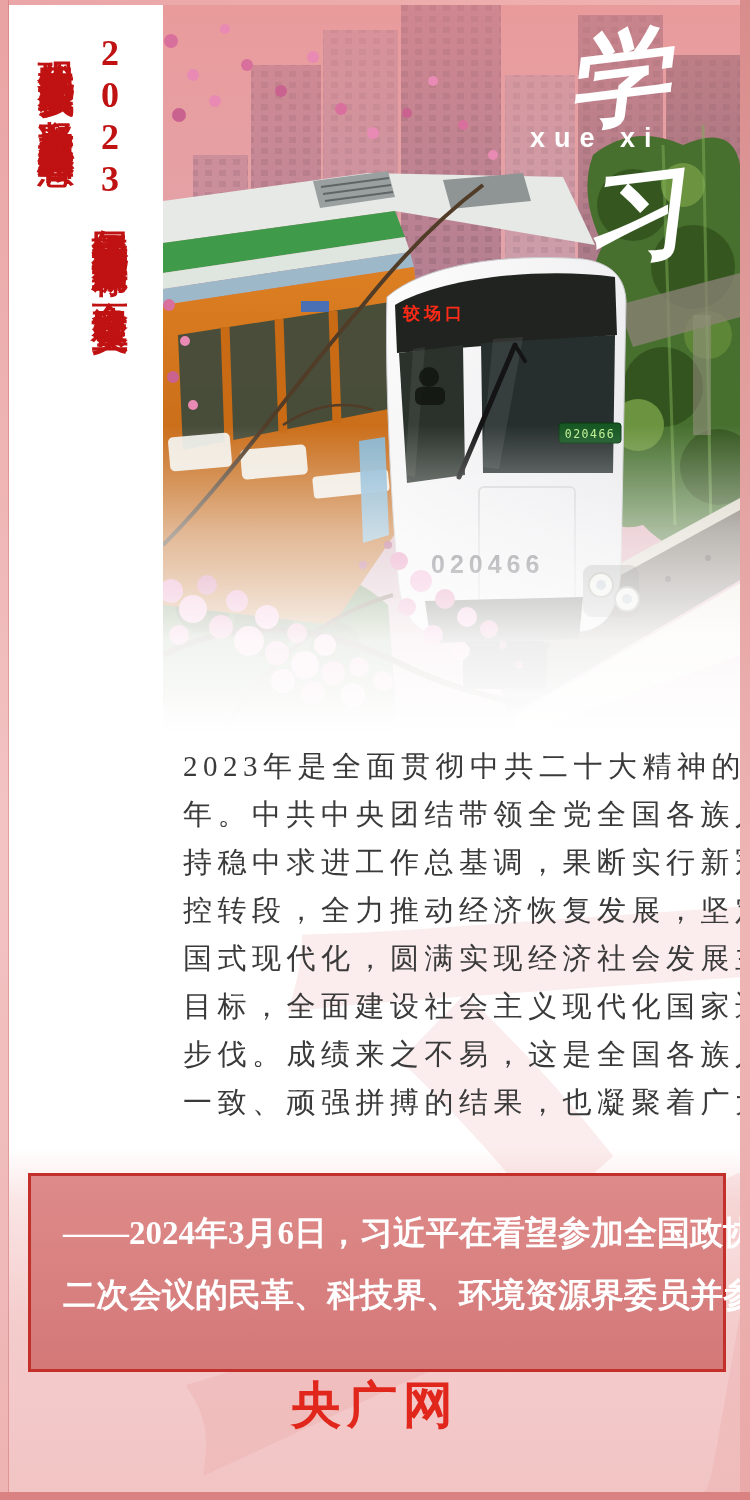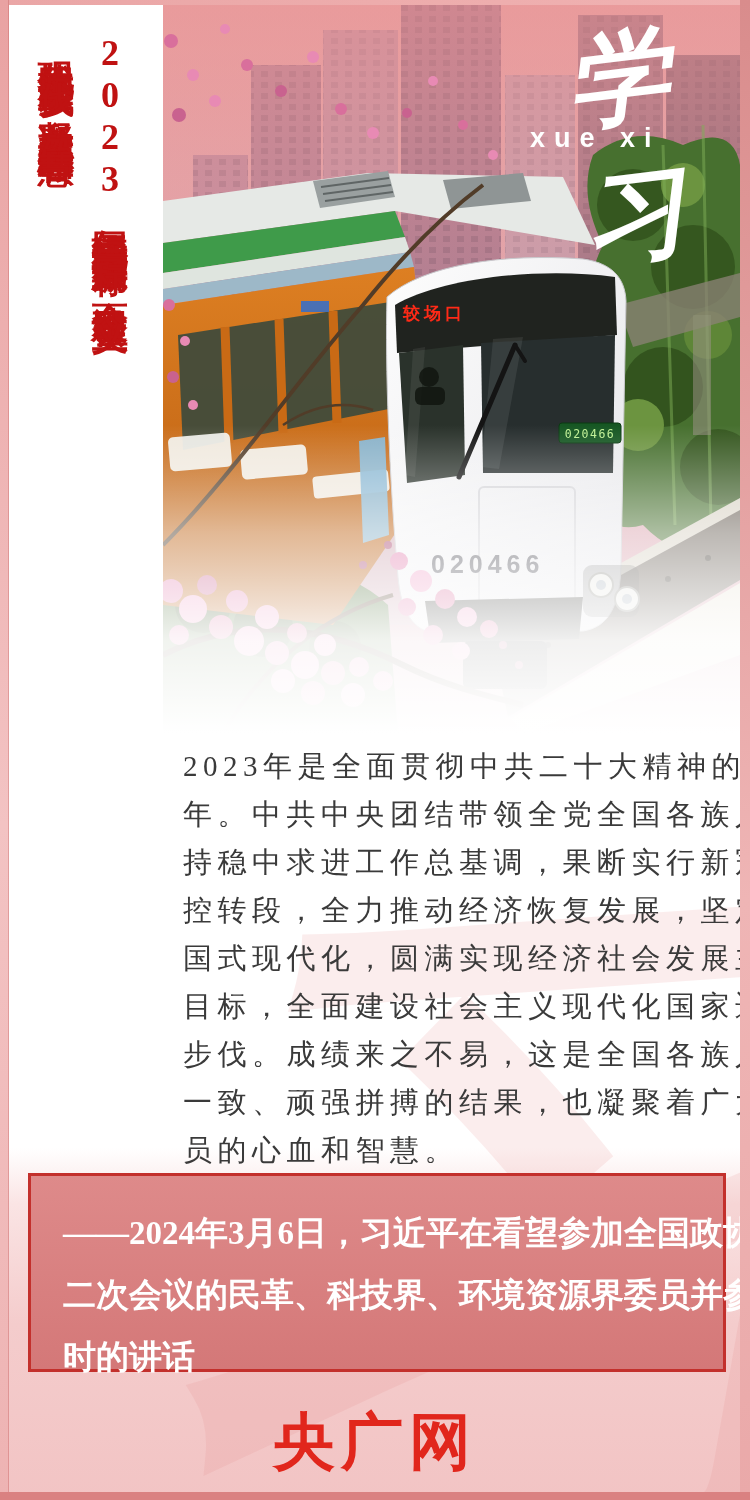--- a/index.html
+++ b/index.html
@@ -51,22 +51,22 @@
     letter-spacing:5.5px;color:#3a3a3a;}
   .body-text .line{white-space:nowrap;}
   
   .quote-box{position:absolute;left:28px;top:1173px;width:698px;height:199px;
     box-sizing:border-box;border:3px solid #c3302c;z-index:3;
     background:linear-gradient(180deg,#de8a8a,#d47878);
     padding:26px 0 0 32px;}
   .quote-box .qline{font-family:"Liberation Serif",serif;font-weight:700;
     font-size:33px;line-height:62px;color:#ffffff;white-space:nowrap;}
   
-  .footer-logo{position:absolute;left:0;top:1400px;width:750px;text-align:center;z-index:3;
-    font-size:62px;font-weight:900;letter-spacing:6px;color:#e1261c;
+  .footer-logo{position:absolute;left:0;top:1372px;width:750px;text-align:center;z-index:3;
+    font-size:50px;font-weight:900;letter-spacing:6px;color:#e1261c;
     font-family:"Liberation Sans",sans-serif;}
 </style>
 </head>
 <body>
 
 <div class="canvas">
 
   <div class="bottom-zone"></div>
   <div class="watermark">习</div>
 
@@ -295,27 +295,25 @@
 
   <div class="body-text">
     <div class="line">2023年是全面贯彻中共二十大精神的开局之</div>
     <div class="line">年。中共中央团结带领全党全国各族人民，坚</div>
     <div class="line">持稳中求进工作总基调，果断实行新冠疫情防</div>
     <div class="line">控转段，全力推动经济恢复发展，坚定推进中</div>
     <div class="line">国式现代化，圆满实现经济社会发展主要预期</div>
     <div class="line">目标，全面建设社会主义现代化国家迈出坚实</div>
     <div class="line">步伐。成绩来之不易，这是全国各族人民团结</div>
     <div class="line">一致、顽强拼搏的结果，也凝聚着广大政协委</div>
-    <div class="line">员的心血和智慧。</div>
   </div>
 
   <div class="quote-box">
     <div class="qline">——2024年3月6日，习近平在看望参加全国政协十四届</div>
     <div class="qline">二次会议的民革、科技界、环境资源界委员并参加联组会</div>
-    <div class="qline">时的讲话</div>
   </div>
 
   <div class="footer-logo">央广网</div>
 
   <div class="edge-top"></div>
   <div class="edge-left"></div>
   <div class="edge-right"></div>
   <div class="bottom-bar"></div>
 
 </div>

